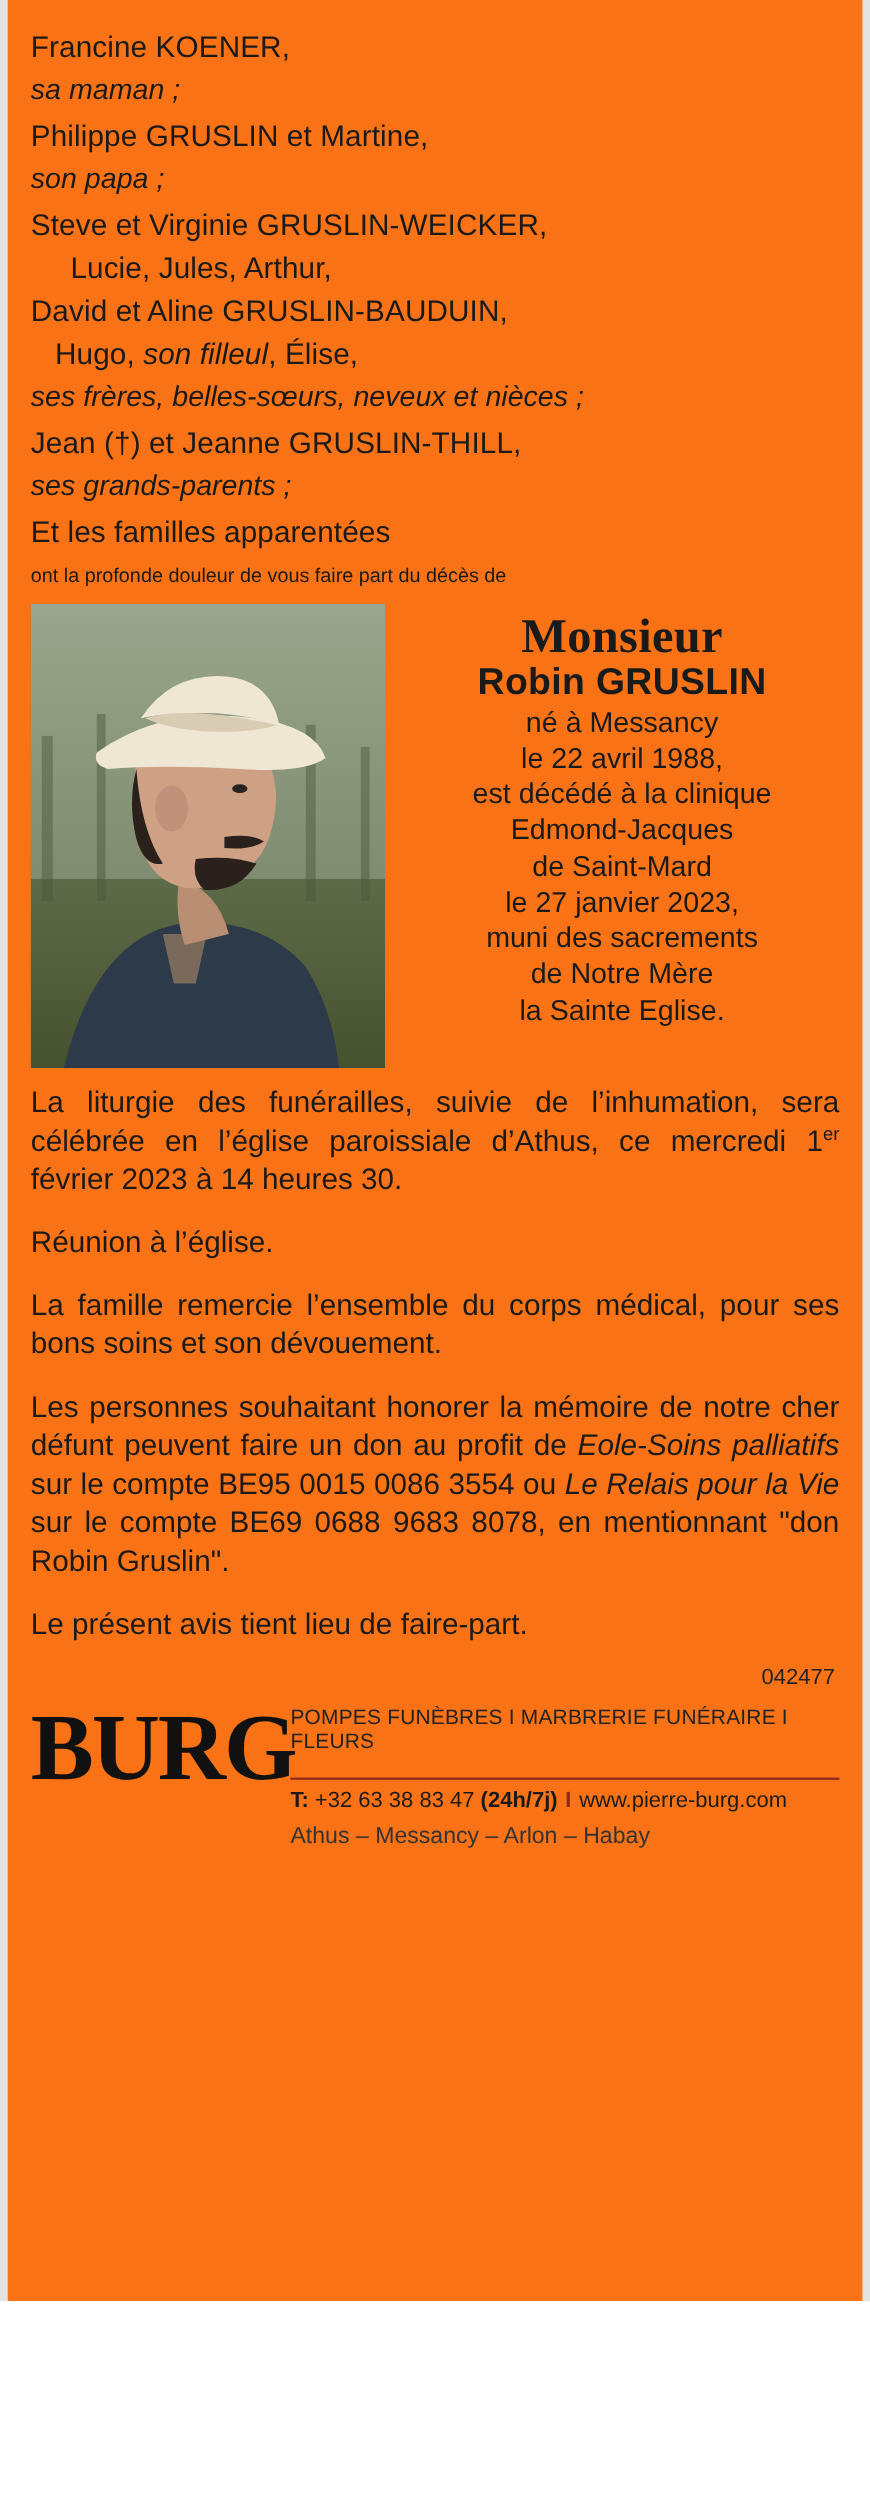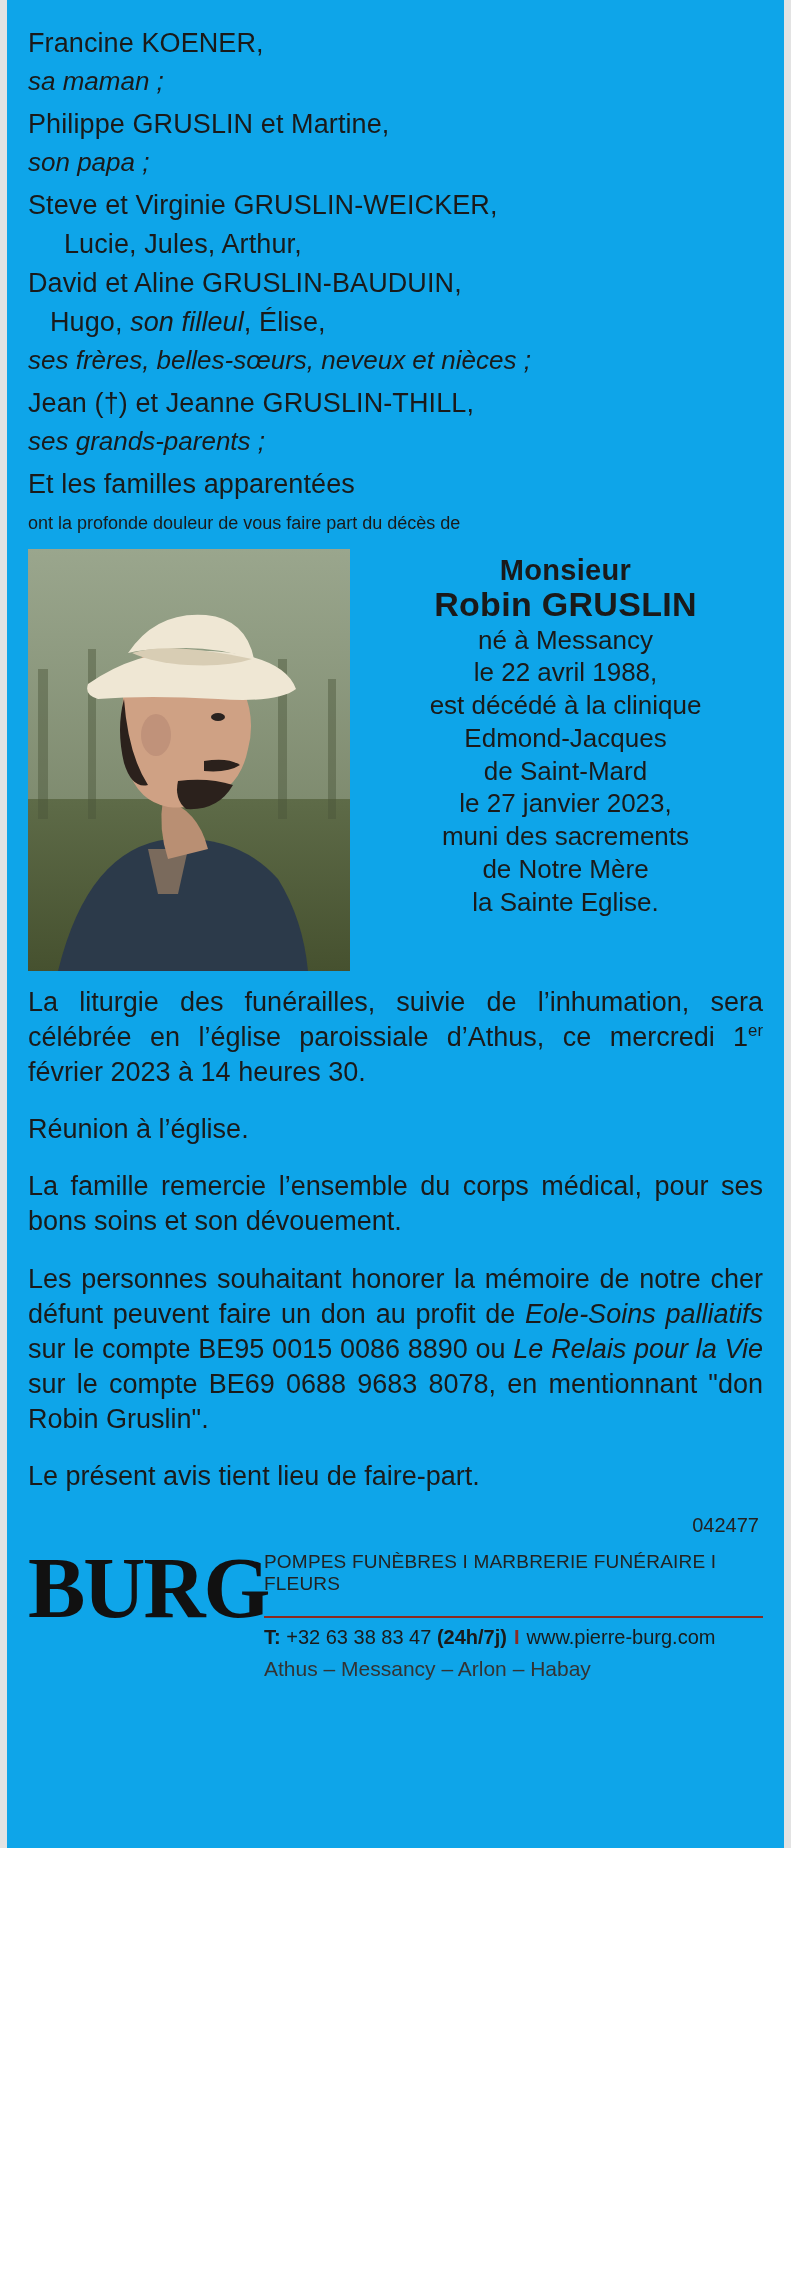--- a/index.html
+++ b/index.html
@@ -7,22 +7,22 @@
     padding: 0;
     background: #ffffff;
   }
   body {
     font-family: "Liberation Sans", sans-serif;
     color: #1a1a1a;
   }
   .page {
     position: relative;
     width: 791px;
-    height: 1848px;
-    background: #0ea5e9;
+    height: 2092px;
+    background: #f97316;
     box-sizing: border-box;
     padding: 0 14px;
     overflow: hidden;
   }
   .edge-left, .edge-right {
     position: absolute;
     top: 0;
     width: 7px;
     height: 100%;
     background: #e3e3e3;
@@ -77,24 +77,25 @@
     background: #6f7d63;
   }
   .photo svg { display: block; }
 
   .hero-right {
     margin-left: 340px;
     text-align: center;
     padding-top: 6px;
   }
   .deceased-title {
-    font-size: 29px;
+    font-size: 44px;
     font-weight: bold;
     line-height: 1.08;
     letter-spacing: 0.3px;
+    font-family: Liberation Serif, serif;
   }
   .deceased-name {
     font-size: 34px;
     font-weight: bold;
     line-height: 1.1;
     letter-spacing: 0.3px;
   }
   .bio {
     font-size: 26px;
     line-height: 1.26;
@@ -260,21 +261,21 @@
     </div>
 
     <p class="para"><span>La liturgie des funérailles, suivie de l’inhumation, sera célébrée en l’église paroissiale d’Athus, ce mercredi 1</span><sup>er</sup><span> février 2023 à 14 heures 30.</span></p>
 
     <p class="para">Réunion à l’église.</p>
 
 
 
     <p class="para">La famille remercie l’ensemble du corps médical, pour ses bons soins et son dévouement.</p>
 
-    <p class="para"><span>Les personnes souhaitant honorer la mémoire de notre cher défunt peuvent faire un don au profit de </span><i>Eole-Soins palliatifs</i><span> sur le compte BE95 0015 0086 8890 ou </span><i>Le Relais pour la Vie</i><span> sur le compte BE69 0688 9683 8078, en mentionnant "don Robin Gruslin".</span></p>
+    <p class="para"><span>Les personnes souhaitant honorer la mémoire de notre cher défunt peuvent faire un don au profit de </span><i>Eole-Soins palliatifs</i><span> sur le compte BE95 0015 0086 3554 ou </span><i>Le Relais pour la Vie</i><span> sur le compte BE69 0688 9683 8078, en mentionnant "don Robin Gruslin".</span></p>
 
 
     <p class="para tight">Le présent avis tient lieu de faire-part.</p>
 
     <div class="refnum">042477</div>
 
     <div class="footer">
       <div class="logo">
         <div class="logo-text">BURG</div>
       </div>

